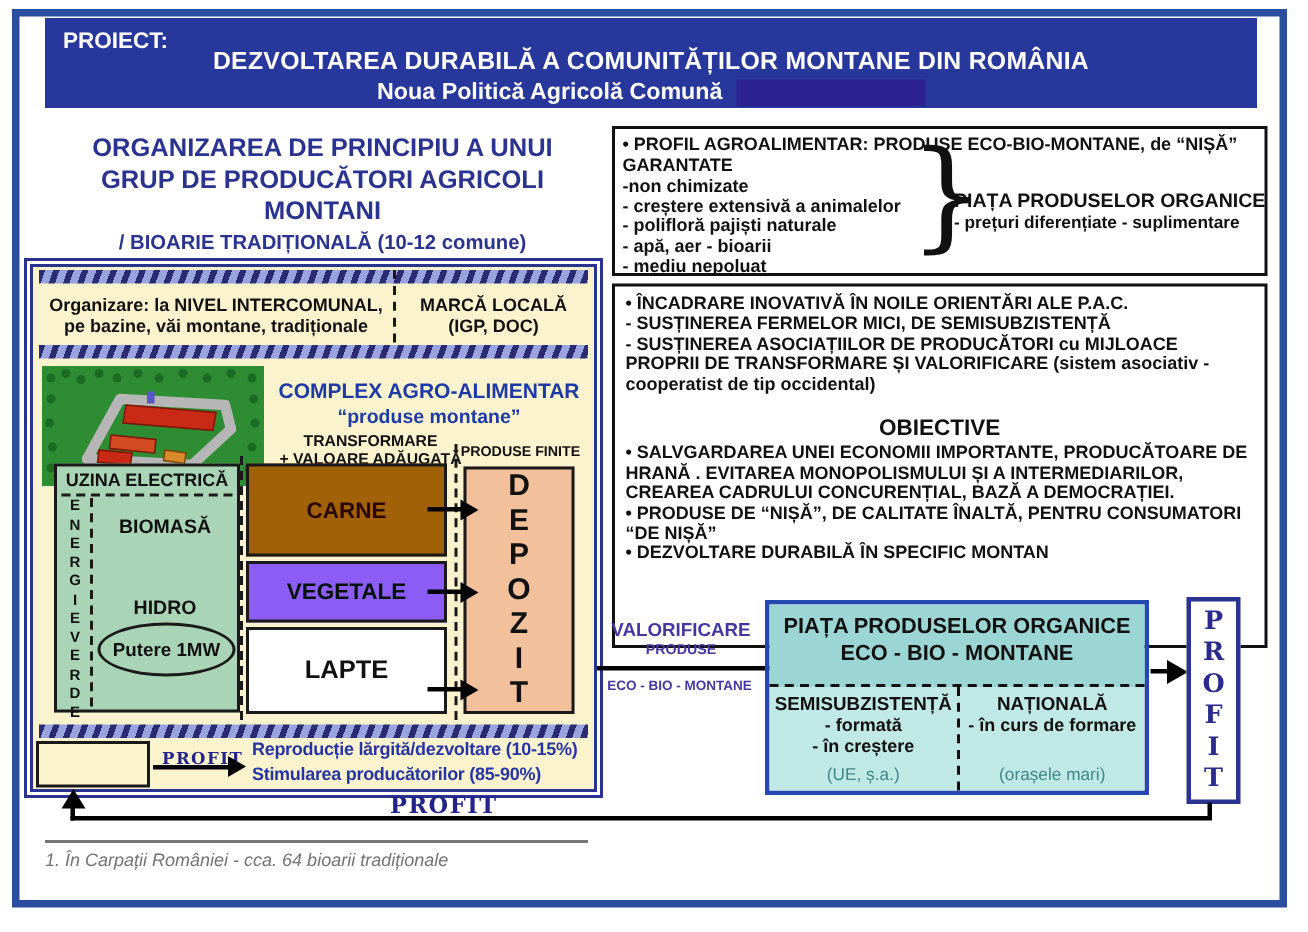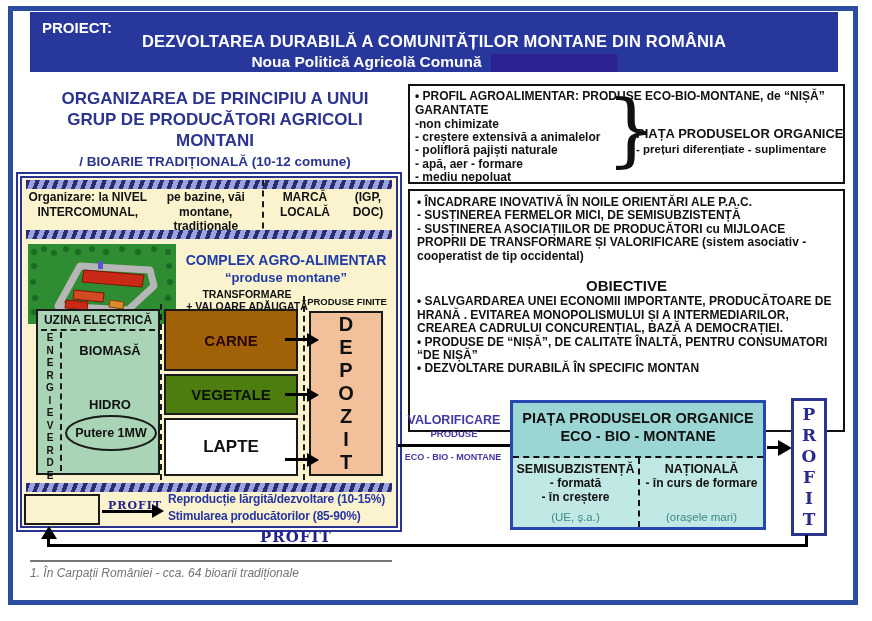--- a/index.html
+++ b/index.html
@@ -24,21 +24,21 @@
   
   .intro{left:28px;top:88px;width:374px;text-align:center;color:#2b3390;}
   .intro .t{font-size:17px;font-weight:bold;line-height:21px;}
   .intro .s{font-size:13.5px;font-weight:bold;margin-top:3px;}
   .intro .c{font-size:13px;font-weight:bold;margin-top:9px;}
 
   
   .panel{left:20px;top:176px;width:378px;height:352px;background:#fbf3cd;border:2px solid #2b3390;
          box-shadow:0 0 0 2px #ffffff,0 0 0 4px #2b3390;box-sizing:border-box;}
   .hatch{position:absolute;height:9px;background:repeating-linear-gradient(110deg,#2b2b74 0 4px,#99a3dd 4px 9px);}
-  .orgcell{position:absolute;display:flex;flex-direction:row;justify-content:center;text-align:center;
+  .orgcell{position:absolute;display:flex;flex-direction:column;justify-content:center;text-align:center;
            font-size:12px;font-weight:bold;line-height:14.5px;height:40px;}
   .vdash{position:absolute;width:0;border-left:2px dashed #1a1a1a;}
   .complex-t1{font-size:14px;font-weight:bold;color:#1d3ba6;}
   .complex-t2{font-size:13px;font-weight:bold;color:#1d3ba6;margin-top:2px;}
   .lbl-small{font-size:10.5px;font-weight:bold;line-height:12px;text-align:center;}
   .uzina{position:absolute;left:14px;top:131px;width:124px;height:166px;background:#a9d4b5;border:2px solid #1a1a1a;box-sizing:border-box;}
   .uzina-title{position:absolute;left:0;top:2px;width:100%;text-align:center;font-size:12px;font-weight:bold;}
   .uzina-hdash{position:absolute;left:3px;right:3px;top:18px;border-bottom:2px dashed #1a1a1a;}
   .uzina-vcol{position:absolute;left:2px;top:21px;bottom:2px;width:20px;border-right:2px dashed #1a1a1a;
               display:flex;flex-direction:column;justify-content:space-between;align-items:center;
@@ -193,21 +193,21 @@
 R
 D
 E</div>
       </div>
       <div class="abs ctr b" style="left:24px;top:32px;width:96px;font-size:13px;">BIOMASĂ</div>
       <div class="abs ctr b" style="left:24px;top:86px;width:96px;font-size:13px;">HIDRO</div>
       <div class="ellipse">Putere 1MW</div>
     </div>
 
     <div class="prodbox" style="top:131px;height:62px;background:#a16207;font-size:15px;color:#2a0500;">CARNE</div>
-    <div class="prodbox" style="top:196px;height:41px;background:#4d7c0f;font-size:15px;color:#071207;">VEGETALE</div>
+    <div class="prodbox" style="top:196px;height:41px;background:#8b5cf6;font-size:15px;color:#071207;">VEGETALE</div>
     <div class="prodbox" style="top:240px;height:58px;background:#ffffff;font-size:17px;color:#111;">LAPTE</div>
 
     <div class="vdash" style="left:138px;top:126px;height:176px;"></div>
     <div class="vdash" style="left:281px;top:118px;height:184px;"></div>
 
     <div class="depozit prelines">D
 E
 P
 O
 Z
@@ -232,21 +232,21 @@
       <div>Stimularea producătorilor (85-90%)</div>
     </div>
   </div>
 
   <div class="abs profilbox">
     <div class="profil-title">• PROFIL AGROALIMENTAR: PRODUSE ECO-BIO-MONTANE, de “NIȘĂ” GARANTATE</div>
     <div class="profil-items">
       <div>-non chimizate</div>
       <div>- creștere extensivă a animalelor</div>
       <div>- polifloră pajiști naturale</div>
-      <div>- apă, aer - formare</div>
+      <div>- apă, aer - bioarii</div>
       <div>- mediu nepoluat</div>
     </div>
     <div class="brace">}</div>
     <div class="profil-r1">PIAȚA PRODUSELOR ORGANICE</div>
     <div class="profil-r2">- prețuri diferențiate - suplimentare</div>
   </div>
 
   <div class="abs masuribox">
     <p>• ÎNCADRARE INOVATIVĂ ÎN NOILE ORIENTĂRI ALE P.A.C.</p>
     <p>- SUSȚINEREA FERMELOR MICI, DE SEMISUBZISTENȚĂ</p>

